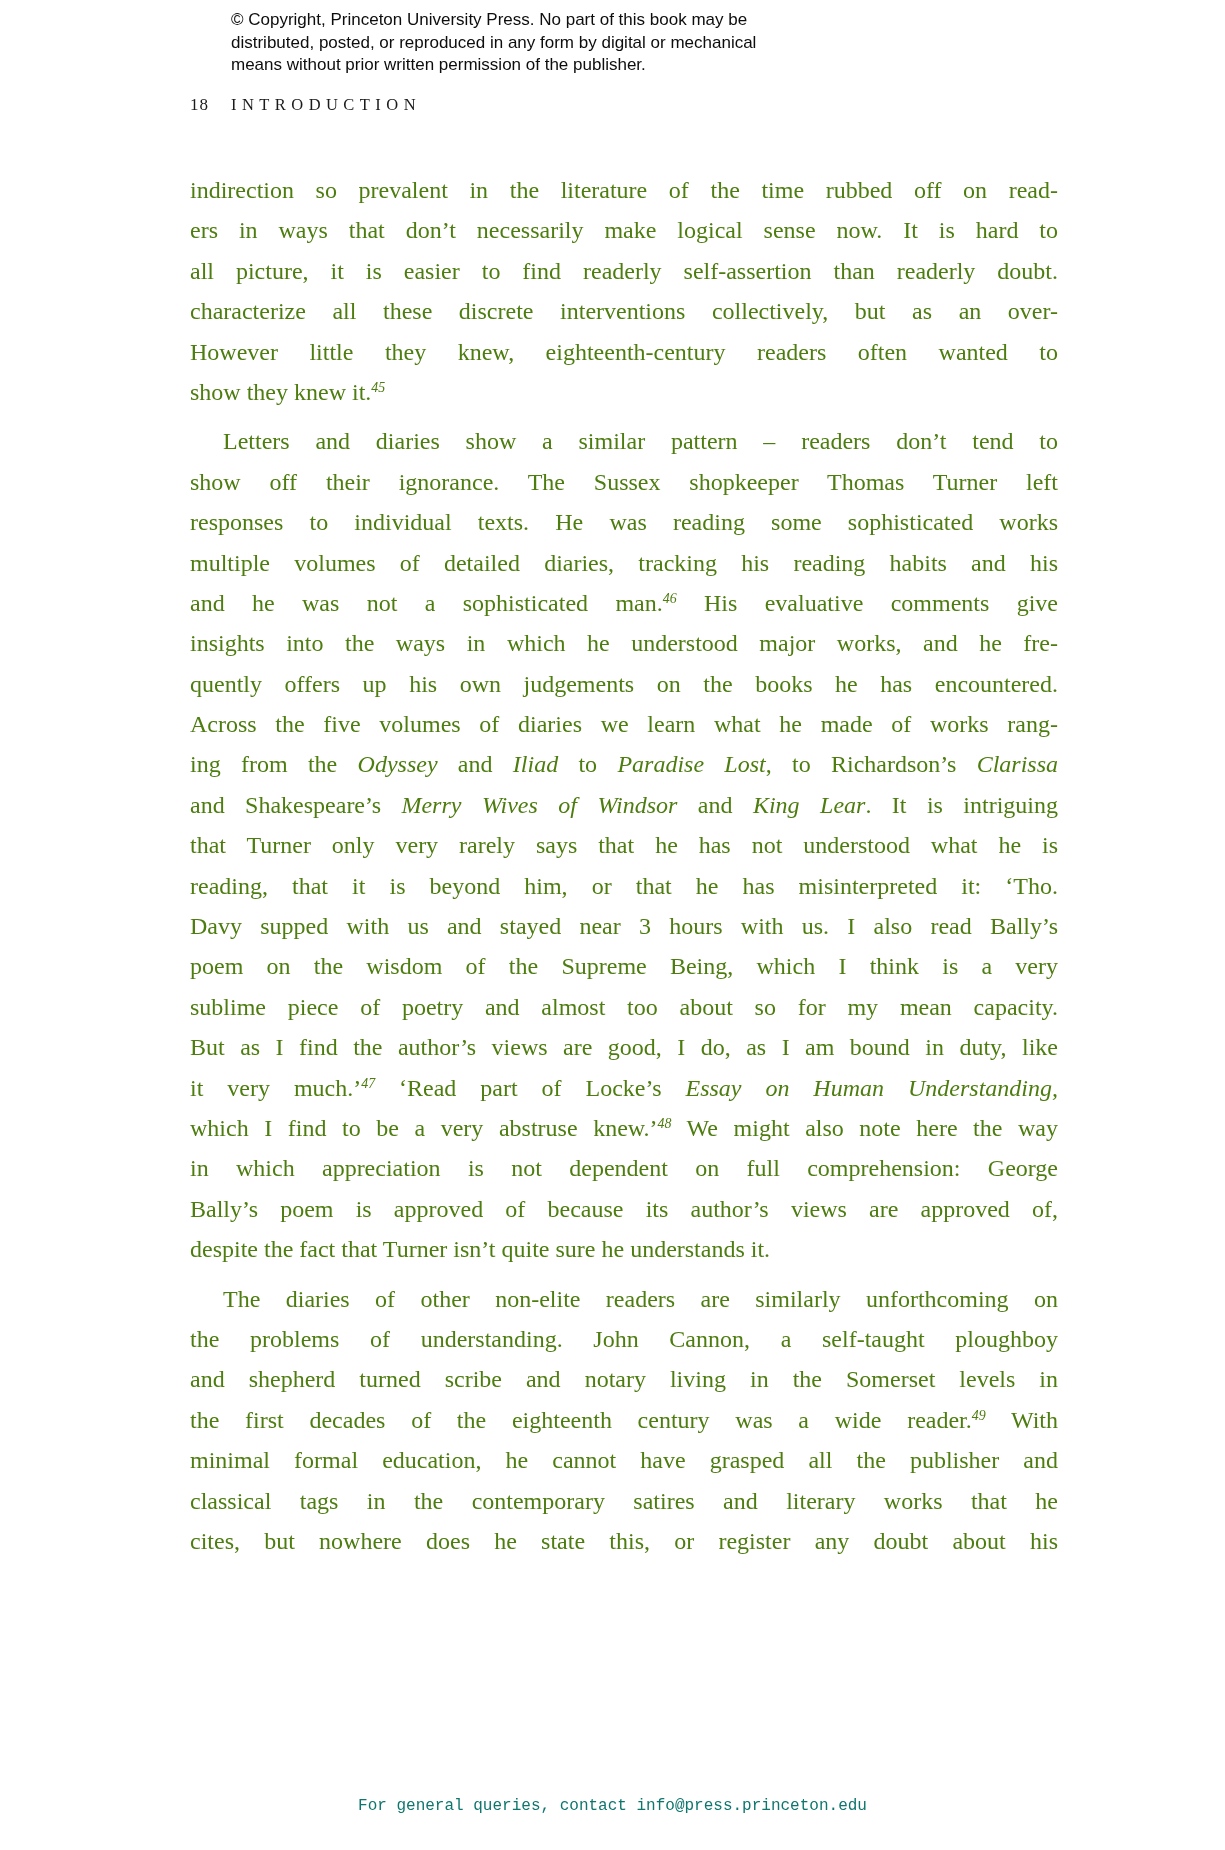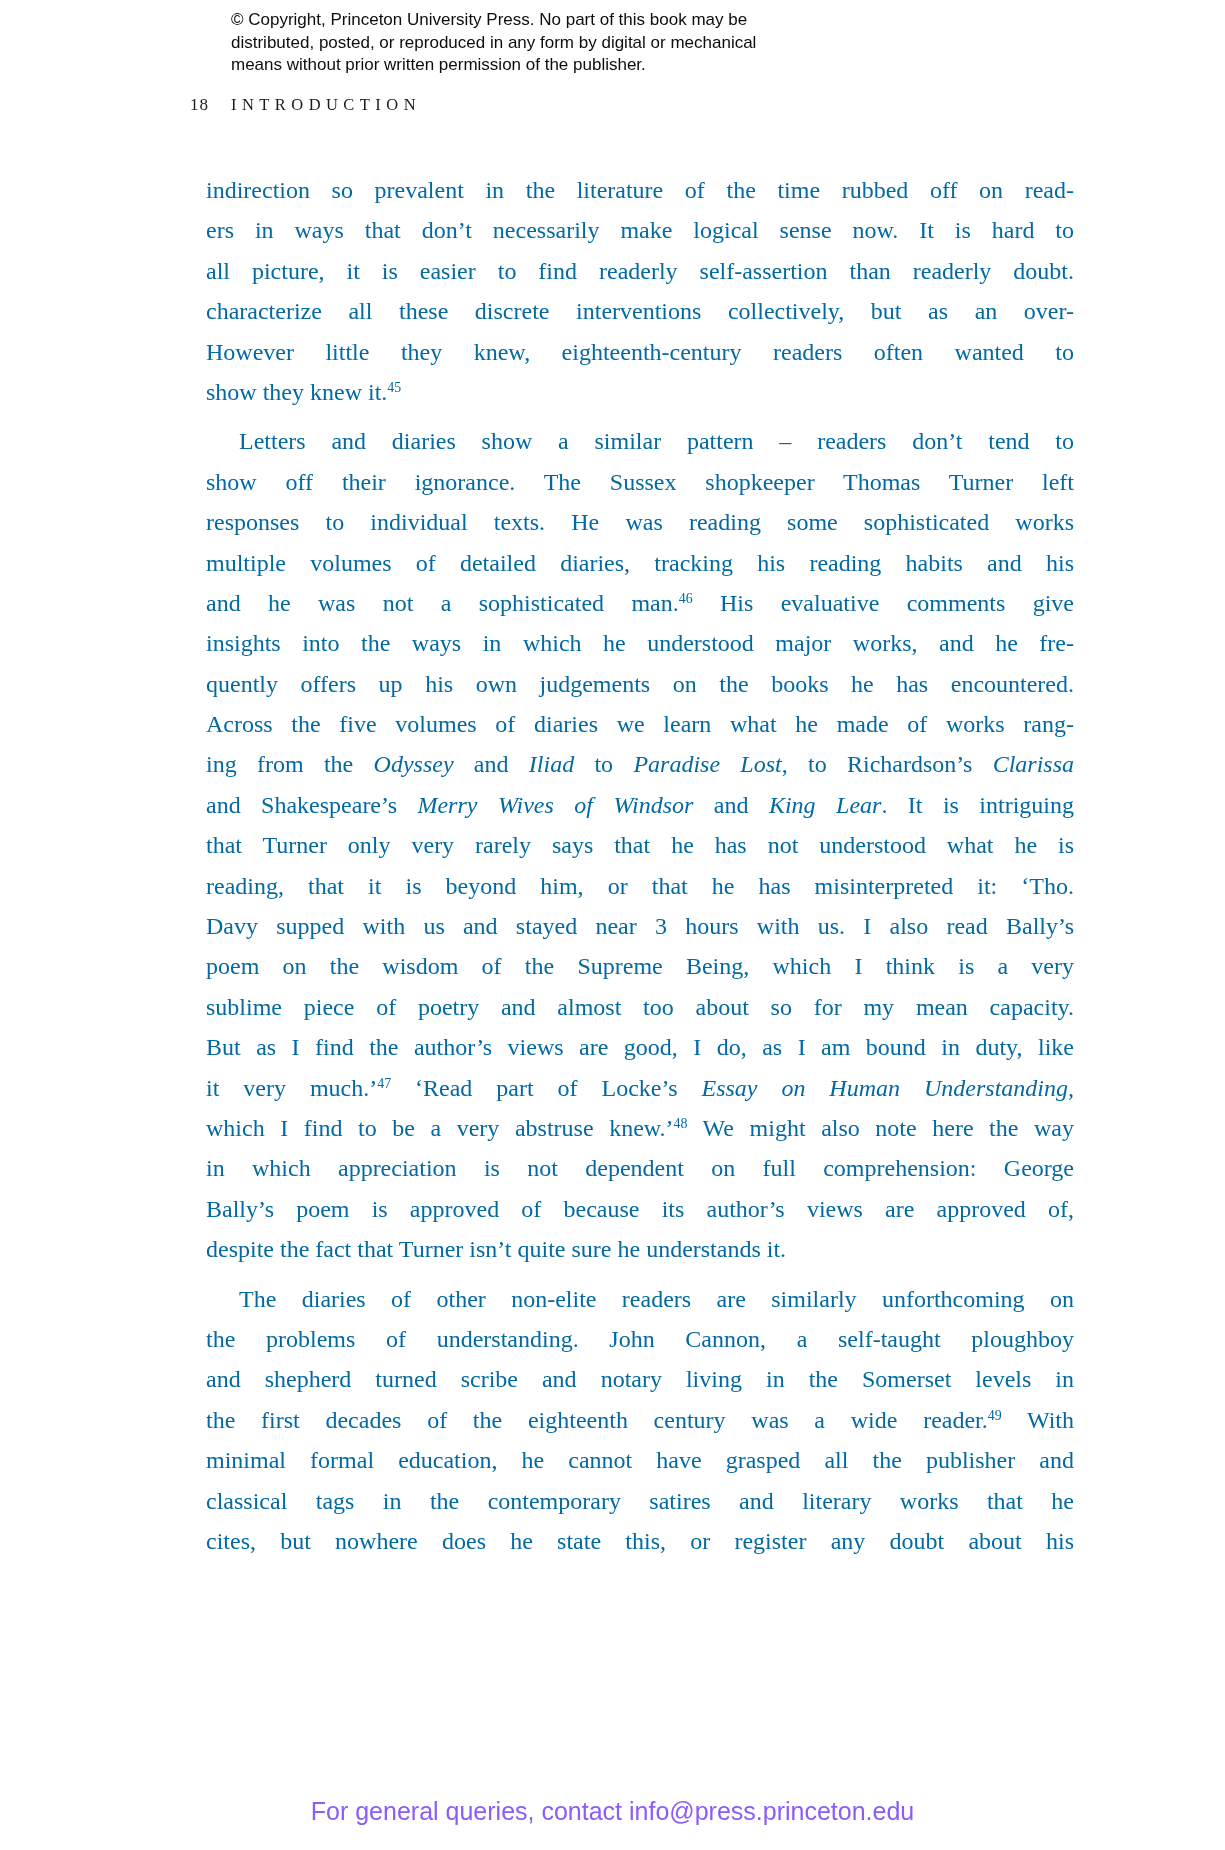--- a/index.html
+++ b/index.html
@@ -40,56 +40,57 @@
     margin-right: 22px;
   }
   .running-header .section {
     letter-spacing: 0.33em;
     font-size: 16.5px;
   }
 
   
   .text-block {
     position: absolute;
-    left: 206px;
+    left: 190px;
     top: 170px;
     width: 868px;
     font-size: 24px;
     line-height: 40.4px;
-    color: #0369a1;
+    color: #4d7c0f;
   }
   .line {
     text-align: justify;
     text-align-last: justify;
     height: 40.4px;
     overflow: visible;
     white-space: normal;
   }
   .line-last { text-align-last: left; }
   .line-indent { text-indent: 33px; margin-top: 9px; }
   .line i { font-style: italic; }
   .line sup {
     font-size: 0.58em;
     line-height: 0;
     vertical-align: baseline;
     position: relative;
     top: -0.55em;
     letter-spacing: 0;
+    font-style: italic;
   }
 
   
   .page-footer {
     position: absolute;
     left: 0;
     top: 1797px;
     width: 1225px;
     text-align: center;
-    font-family: Liberation Sans, sans-serif;
-    font-size: 25px;
-    color: #8b5cf6;
+    font-family: Liberation Mono, monospace;
+    font-size: 16px;
+    color: #0f766e;
   }
 </style>
 </head>
 <body>
 
 <div class="copyright">
   <div>© Copyright, Princeton University Press. No part of this book may be</div>
   <div>distributed, posted, or reproduced in any form by digital or mechanical</div>
   <div>means without prior written permission of the publisher.</div>
 </div>

